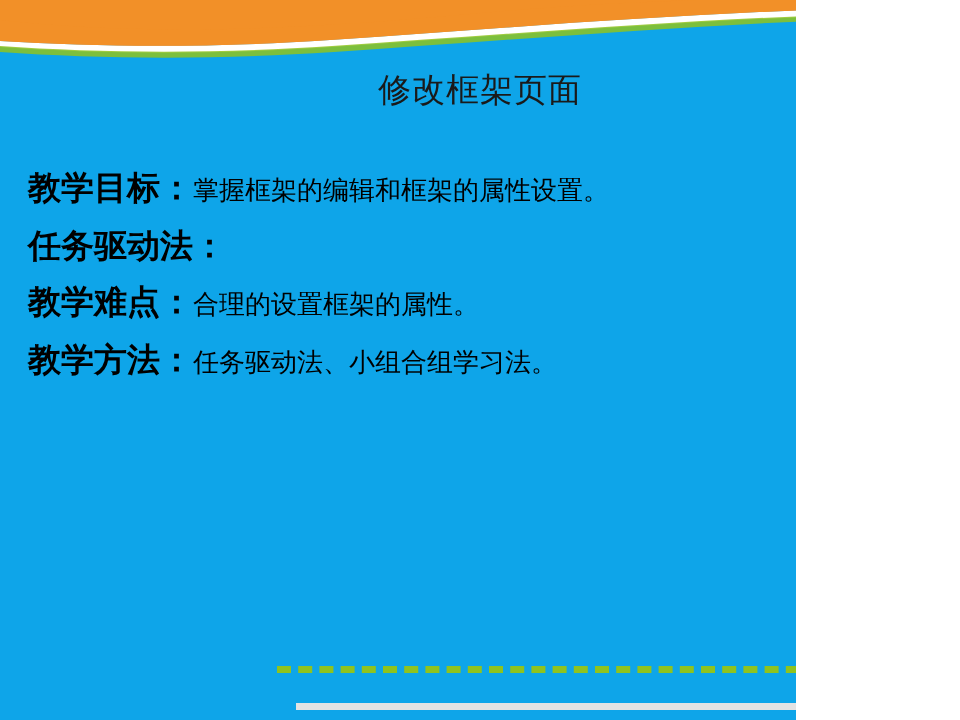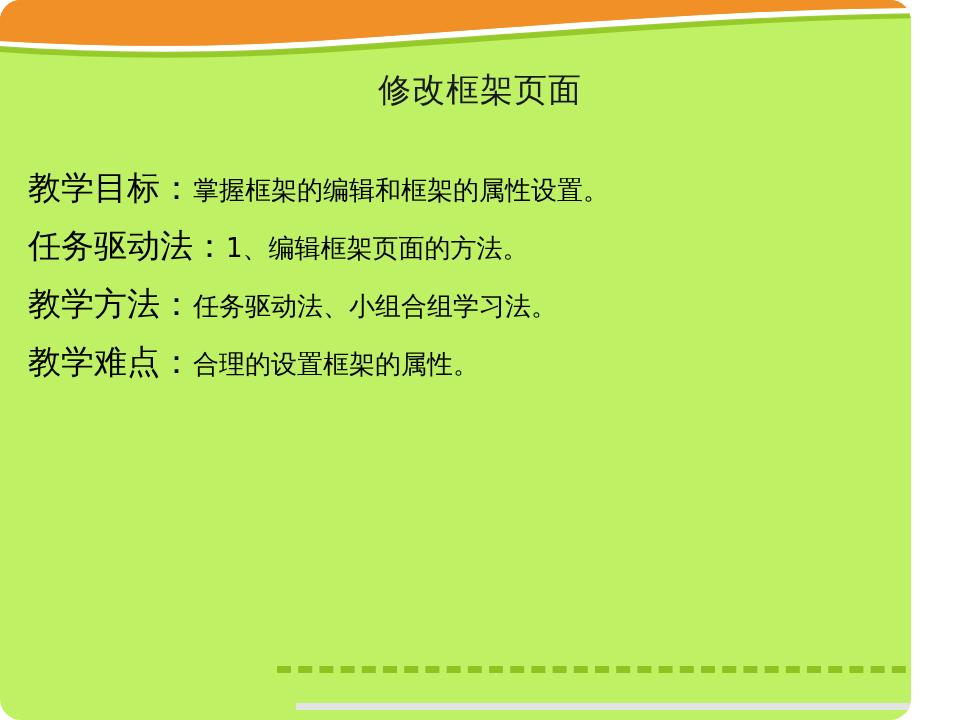--- a/index.html
+++ b/index.html
@@ -8,25 +8,24 @@
   }
   body {
     width: 960px;
     height: 720px;
     background: #ffffff;
     font-family: "DejaVu Sans", "Liberation Sans", sans-serif;
     overflow: hidden;
   }
   .slide {
     position: relative;
-    width: 911px;
+    width: 796px;
     height: 720px;
-    background: #bef264;
+    background: #0ea5e9;
     overflow: hidden;
-    border-radius: 21px;
   }
 
   
   .banner-wrap {
     position: absolute;
     top: 0;
     left: 0;
     width: 960px;
     height: 70px;
     overflow: hidden;
@@ -58,21 +57,21 @@
   }
   .line {
     display: flex;
     align-items: baseline;
     font-size: 34px;
     line-height: 56px;
     color: #000000;
     white-space: nowrap;
   }
   .lbl {
-    font-weight: normal;
+    font-weight: bold;
     font-size: 33px;
     letter-spacing: 0px;
   }
   .val {
     font-weight: normal;
     font-size: 26px;
     text-align: right;
   }
   .line.indent {
     padding-left: 218px;
@@ -131,32 +130,31 @@
 
   <div class="body-block">
 
     <div class="line">
       <span class="lbl">教学目标：</span>
       <span class="val">掌握框架的编辑和框架的属性设置。</span>
     </div>
 
     <div class="line">
       <span class="lbl">任务驱动法：</span>
-      <span class="val">1、编辑框架页面的方法。</span>
     </div>
 
 
     <div class="line">
-      <span class="lbl">教学方法：</span>
-      <span class="val">任务驱动法、小组合组学习法。</span>
+      <span class="lbl">教学难点：</span>
+      <span class="val">合理的设置框架的属性。</span>
     </div>
 
     <div class="line">
-      <span class="lbl">教学难点：</span>
-      <span class="val">合理的设置框架的属性。</span>
+      <span class="lbl">教学方法：</span>
+      <span class="val">任务驱动法、小组合组学习法。</span>
     </div>
 
   </div>
 
   <div class="dash-vert"></div>
   <div class="dash-horiz"></div>
   <div class="right-edge"></div>
   <div class="grey-bar"></div>
 
 </div>

